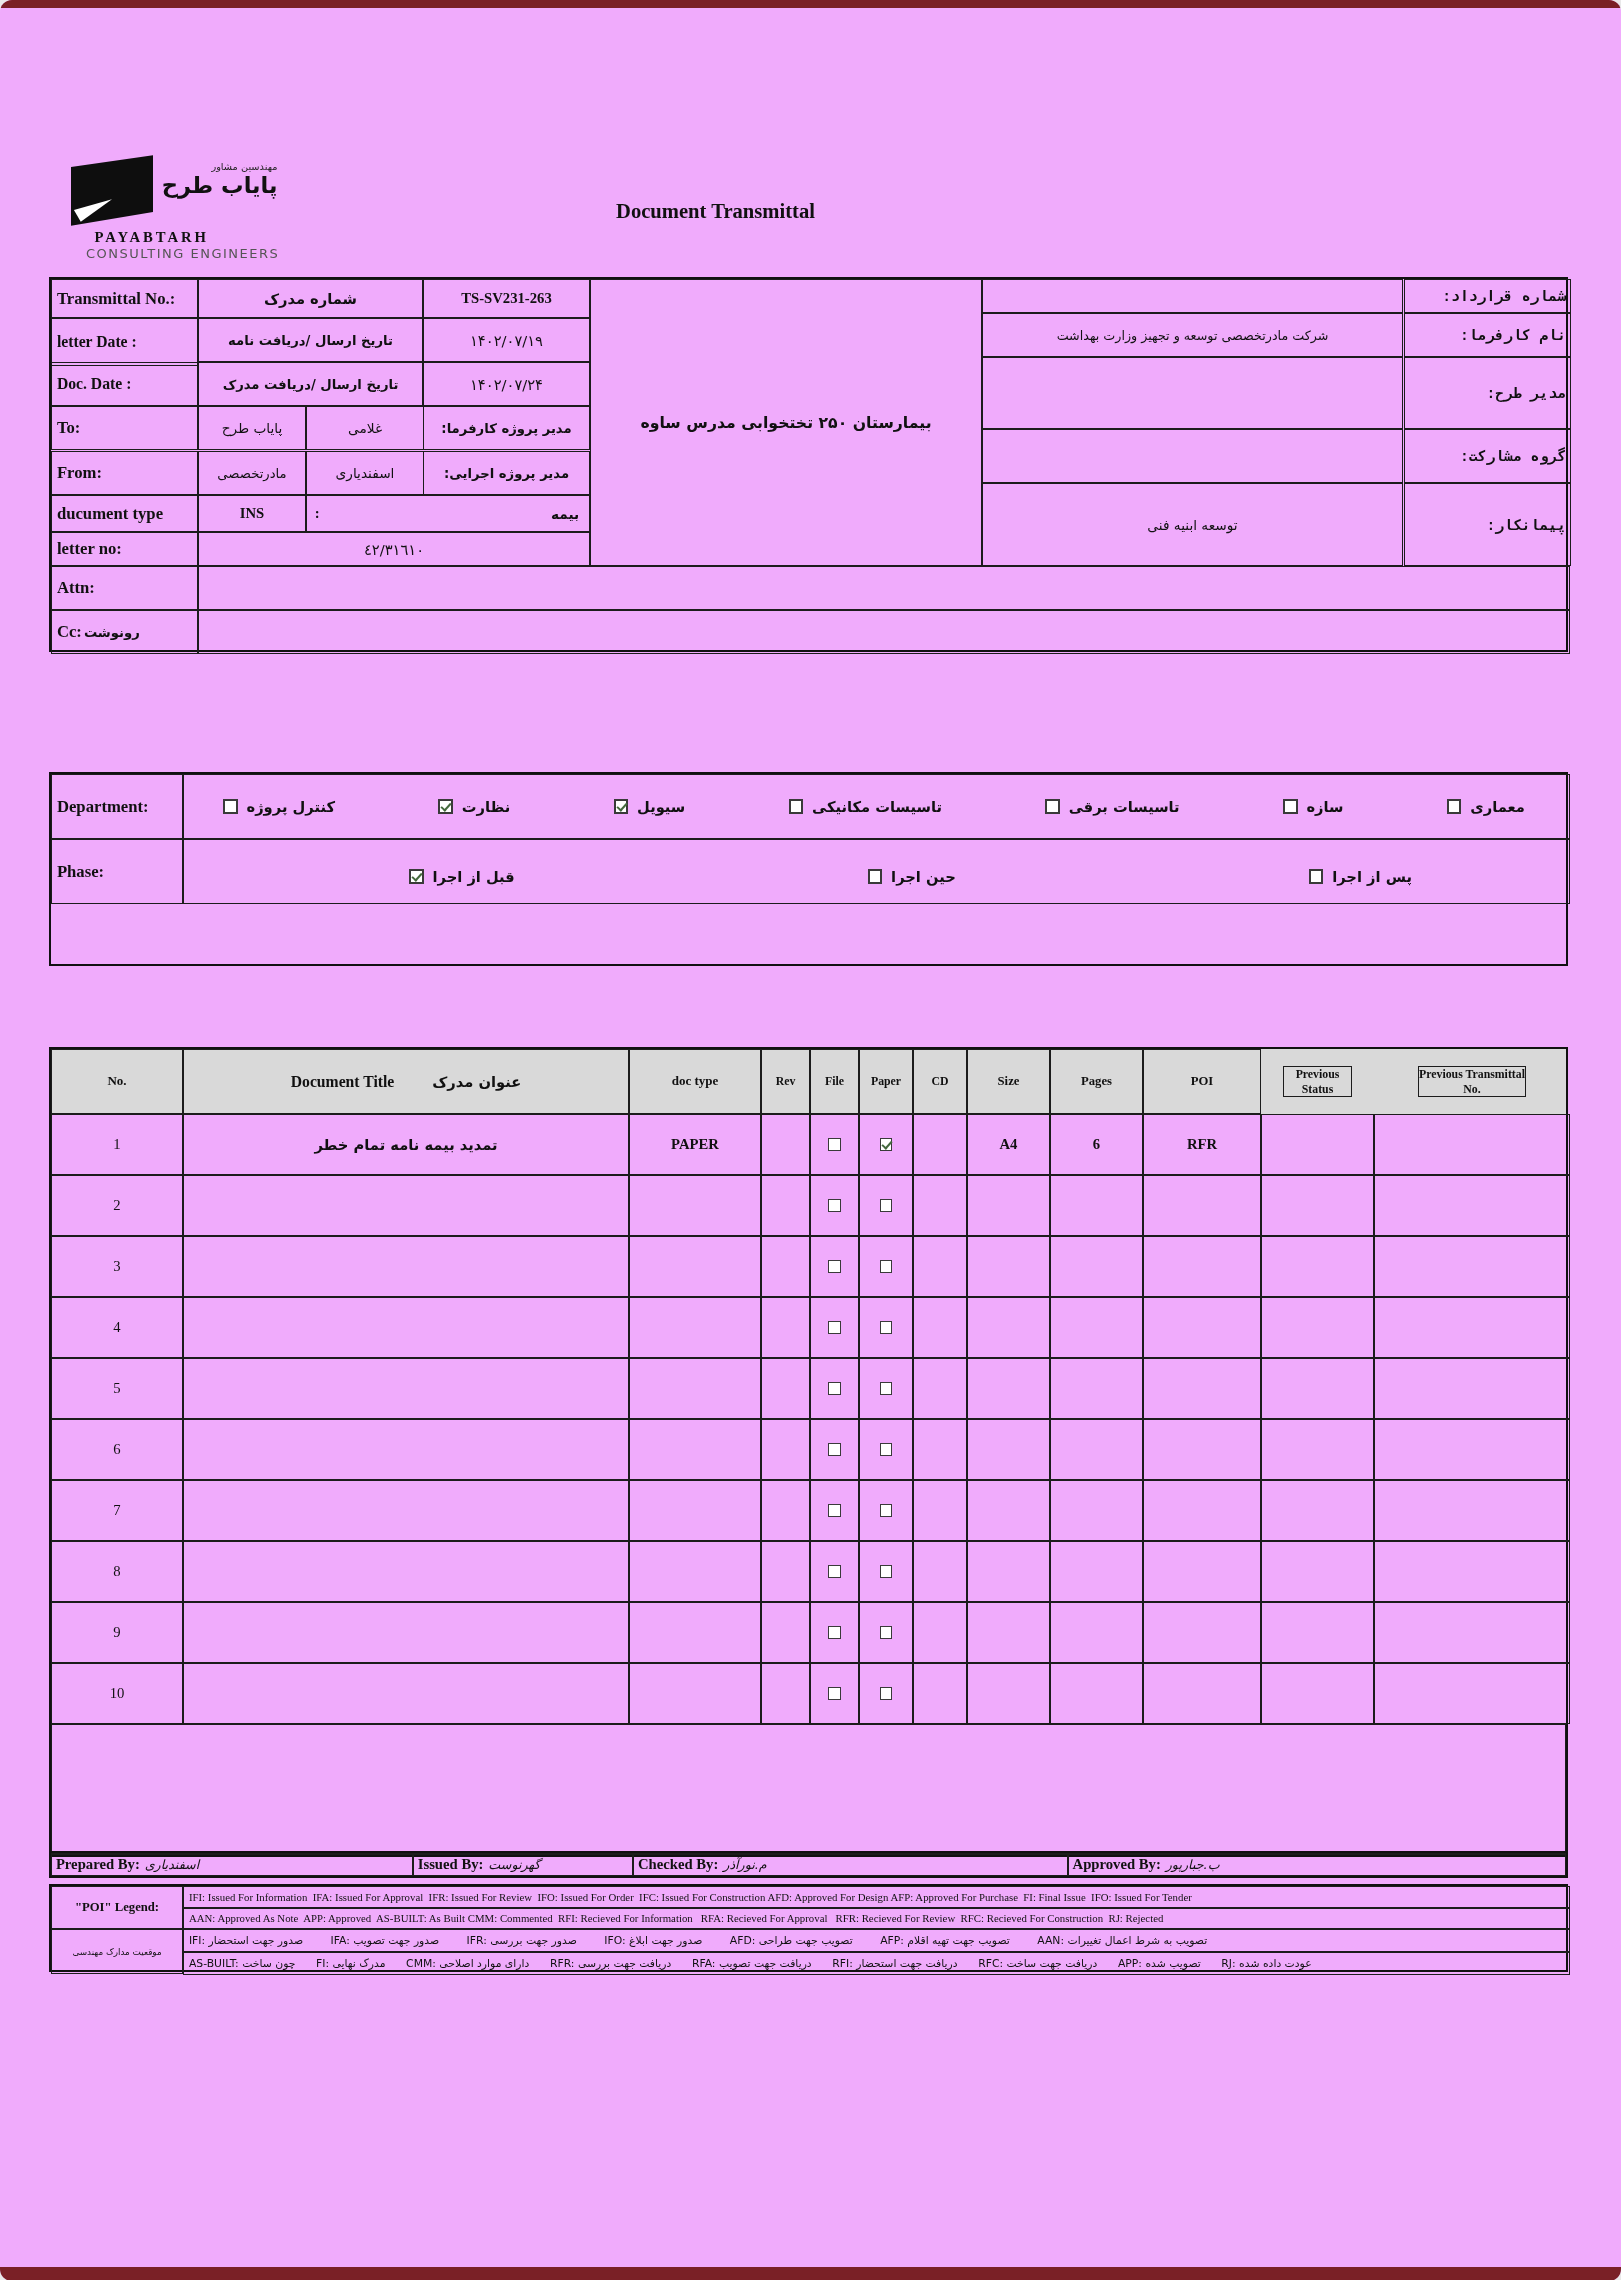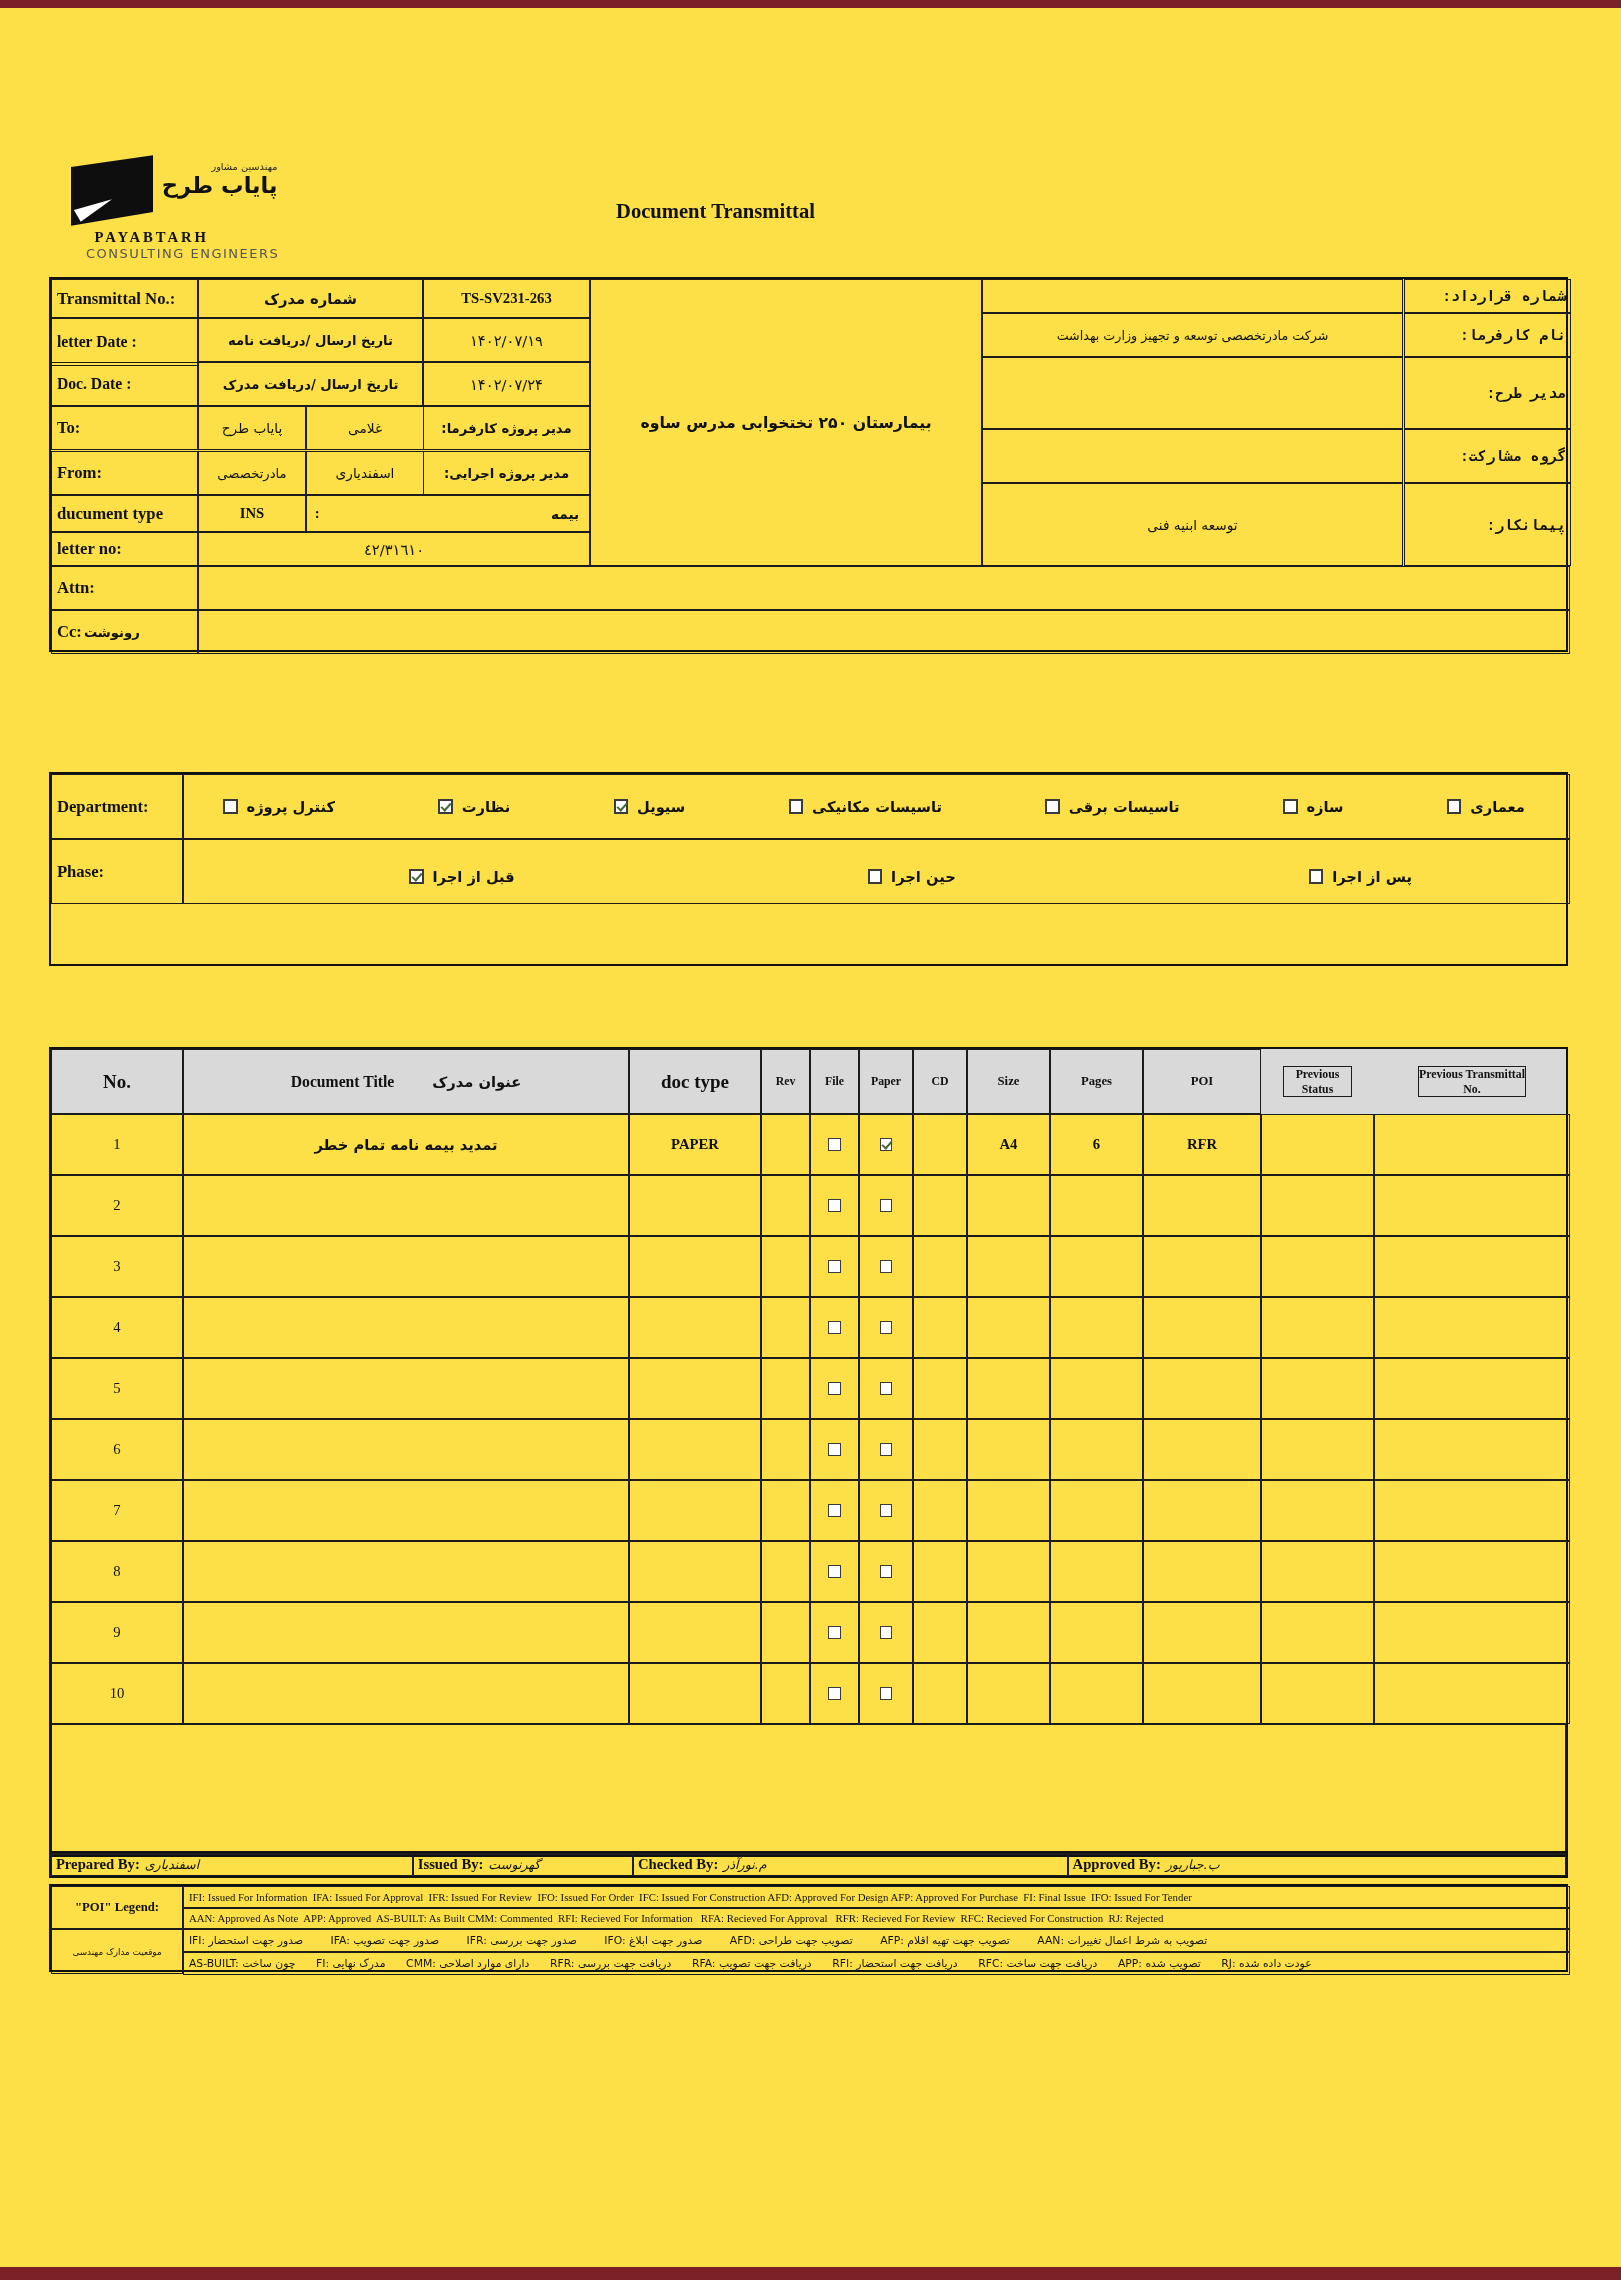--- a/index.html
+++ b/index.html
@@ -1,16 +1,16 @@
 <!DOCTYPE html>
 <html lang="en" style="--maroon: #7a2026; --check: #44693d; --headergray: #d9d9d9;"><head>
 <meta charset="utf-8">
 <style>
   html,body{margin:0;padding:0;background:#e9e9e9;}
-  .page{position:relative;width:1621px;height:2281px;background:#fde047;font-family:"DejaVu Sans",sans-serif;color:#111;overflow:hidden;}
+  .page{position:relative;width:1621px;height:2281px;background:#f0abfc;font-family:"DejaVu Sans",sans-serif;color:#111;overflow:hidden;border-radius:12px;}
   .strip{position:absolute;left:0;width:100%;background:var(--maroon,#7a2026);}
   .strip.top{top:0;height:7.8px;}
   .strip.bottom{top:2267px;height:13.7px;}
   .abs{position:absolute;box-sizing:border-box;}
   .en{font-family:"Liberation Serif","DejaVu Serif",serif;}
   .fa{direction:rtl;font-family:"DejaVu Sans",sans-serif;}
   .b{font-weight:bold;}
   
   .cell{position:absolute;box-sizing:border-box;border:1px solid #1c1c1c;display:flex;align-items:center;justify-content:center;font-size:14.7px;background:transparent;}
   .cell.lab{justify-content:flex-start;padding-left:4.9px;font-family:"Liberation Serif","DejaVu Serif",serif;font-weight:bold;font-size:16.7px;}
@@ -25,21 +25,21 @@
   .citems{position:absolute;left:132px;top:0;width:1387px;height:65px;border:1px solid #1c1c1c;display:flex;align-items:center;box-sizing:border-box;}
   .citems.dept{justify-content:space-between;padding:0 44px 0 39px;}
   .citems.phase{justify-content:space-between;padding:10px 157px 0 225px;}
   .chk-item{display:inline-flex;align-items:center;gap:8.8px;}
   .chk-item .lbl{font-size:14.7px;font-weight:bold;direction:rtl;}
   
   .dhead,.drow{display:grid;grid-template-columns:132px 446px 132px 49px 49px 54px 54px 83px 93px 118px 113px 196px;}
   .dhead{height:65px;background:var(--headergray,#d9d9d9);}
   .drow{height:61px;}
   .dc{border:1px solid #1c1c1c;display:flex;align-items:center;justify-content:center;box-sizing:border-box;text-align:center;}
-  .dh{font-family:"Liberation Serif","DejaVu Serif",serif;font-weight:bold;font-size:19px;line-height:1.25;}
+  .dh{font-family:"Liberation Serif","DejaVu Serif",serif;font-weight:bold;font-size:13px;line-height:1.25;}
   .dh.small{font-size:11.8px;}
   .dempty{height:131px;border:1px solid #1c1c1c;box-sizing:border-box;}
   
   .srow{display:flex;}
   .sc{border:1px solid #1c1c1c;display:flex;align-items:center;padding-left:3.9px;gap:4.9px;box-sizing:border-box;height:100%;}
   .sc .slab{font-family:"Liberation Serif","DejaVu Serif",serif;font-weight:bold;font-size:14.7px;white-space:nowrap;}
   .sc .sval{font-size:12.7px;direction:rtl;font-style:italic;}
   
   .lg-left{position:absolute;left:0;width:132px;border:1px solid #1c1c1c;display:flex;align-items:center;justify-content:center;box-sizing:border-box;text-align:center;}
   .lg-line{position:absolute;left:132px;width:1387px;border:1px solid #1c1c1c;display:flex;align-items:center;padding:0 4.9px;font-size:10.8px;white-space:pre;overflow:hidden;box-sizing:border-box;}

